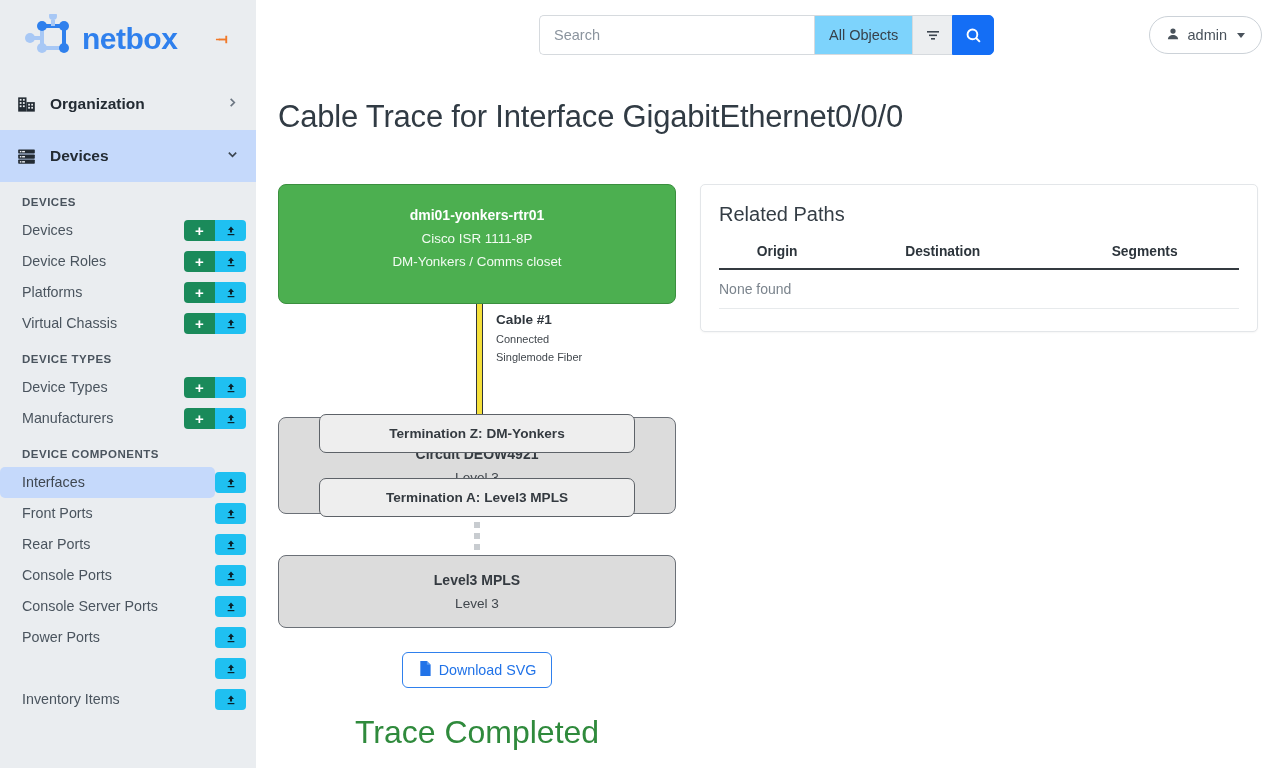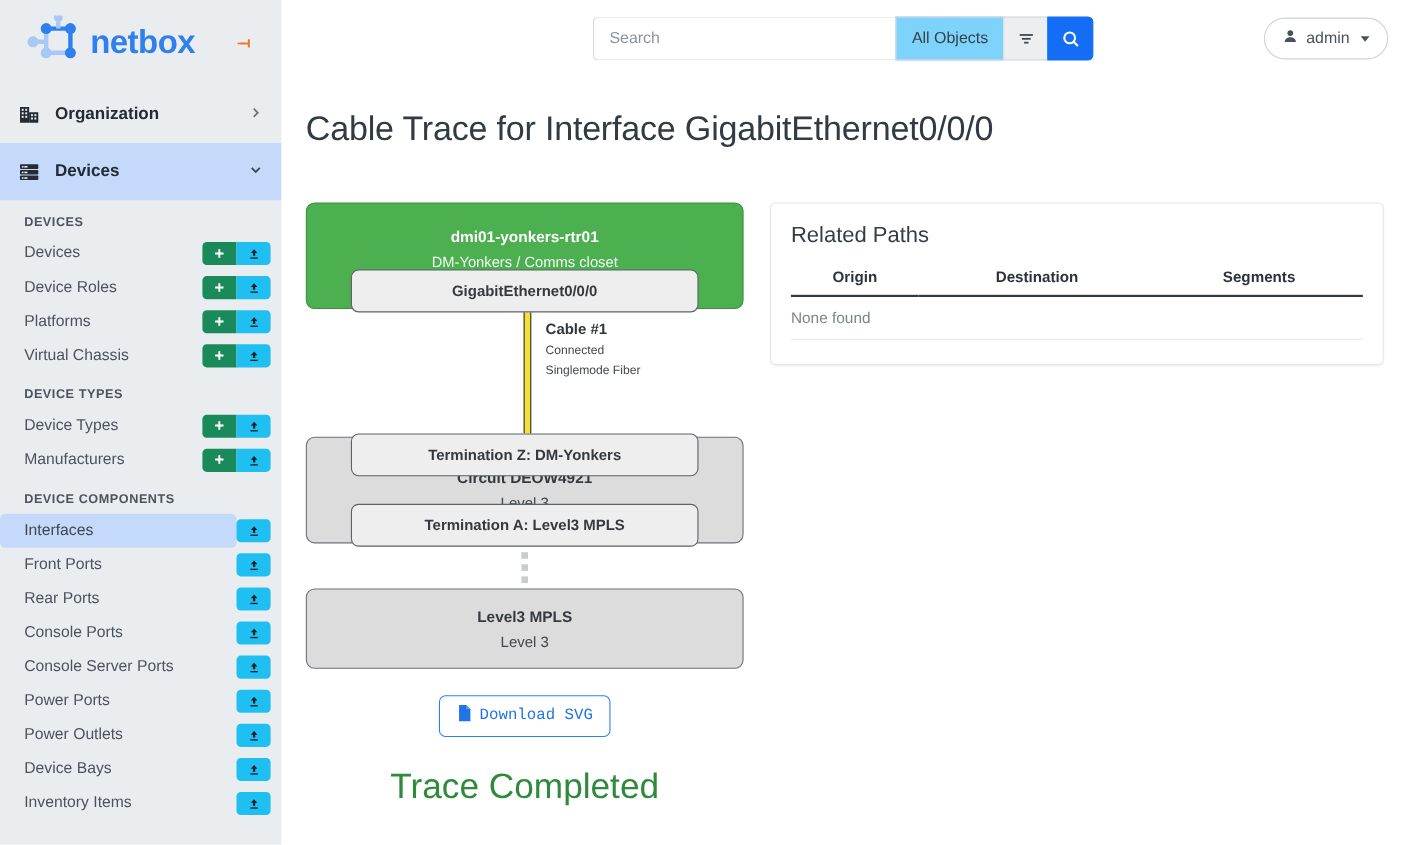--- a/index.html
+++ b/index.html
@@ -167,21 +167,21 @@
   .cable-info .c-line { font-size: 11px; color: #41474d; margin-top: 6px; }
 
   .dots { height: 38px; display: flex; flex-direction: column; align-items: center; justify-content: center; gap: 5px; }
   .dot { width: 6px; height: 6px; background: #c8ccd0; }
 
   .dl-wrap { display: flex; justify-content: center; margin-top: 24px; }
   .dl-btn {
     display: inline-flex; align-items: center; gap: 7px;
     border: 1px solid #2f80ed; color: #2173e8; background: #fff;
     border-radius: 6px; padding: 8px 15px; font-size: 14.3px; cursor: pointer;
-    font-family: Liberation Mono, monospace;
+    font-family: Liberation Sans, sans-serif;
   }
   .trace-status {
     text-align: center; color: #2f8a3c;
     font-size: 32px; margin-top: 26px; font-weight: 400;
   }
 
   
   .card {
     flex: 1; max-width: 568px; align-self: flex-start;
     border: 1px solid #e3e6e9; border-radius: 5px;
@@ -417,32 +417,20 @@
           <span class="btn-group">
             <span class="mini-btn imp solo">
               <svg width="12" height="12" viewBox="0 0 16 16" fill="#08222c">
                 <path d="M8 2l4 4.5H9.4V10H6.6V6.5H4z"></path>
                 <rect x="3.5" y="12" width="9" height="1.6"></rect>
               </svg>
             </span>
           </span>
         </div>
         <div class="nav-row">
-          <span class="nav-link">Power Outlets</span>
-          <span class="btn-group">
-            <span class="mini-btn imp solo">
-              <svg width="12" height="12" viewBox="0 0 16 16" fill="#08222c">
-                <path d="M8 2l4 4.5H9.4V10H6.6V6.5H4z"></path>
-                <rect x="3.5" y="12" width="9" height="1.6"></rect>
-              </svg>
-            </span>
-          </span>
-        </div>
-        <div class="nav-row">
-          <span class="nav-link">Device Bays</span>
           <span class="btn-group">
             <span class="mini-btn imp solo">
               <svg width="12" height="12" viewBox="0 0 16 16" fill="#08222c">
                 <path d="M8 2l4 4.5H9.4V10H6.6V6.5H4z"></path>
                 <rect x="3.5" y="12" width="9" height="1.6"></rect>
               </svg>
             </span>
           </span>
         </div>
         <div class="nav-row">
@@ -494,26 +482,24 @@
     </div>
 
     <h1 class="page-title">Cable Trace for Interface GigabitEthernet0/0/0</h1>
 
     <div class="content">
 
       <div class="trace-col">
 
         <div class="node device">
           <div class="n-title">dmi01-yonkers-rtr01</div>
+          <div class="n-sub">Cisco ISR 1111-8P</div>
           <div class="n-sub">DM-Yonkers / Comms closet</div>
         </div>
 
-        <div class="term overlap-up">
-          <span>GigabitEthernet0/0/0</span>
-        </div>
 
         <div class="cable-seg">
           <div class="cable-line"></div>
           <div class="cable-info">
             <div class="c-title">Cable #1</div>
             <div class="c-line">Connected</div>
             <div class="c-line">Singlemode Fiber</div>
           </div>
         </div>
 

